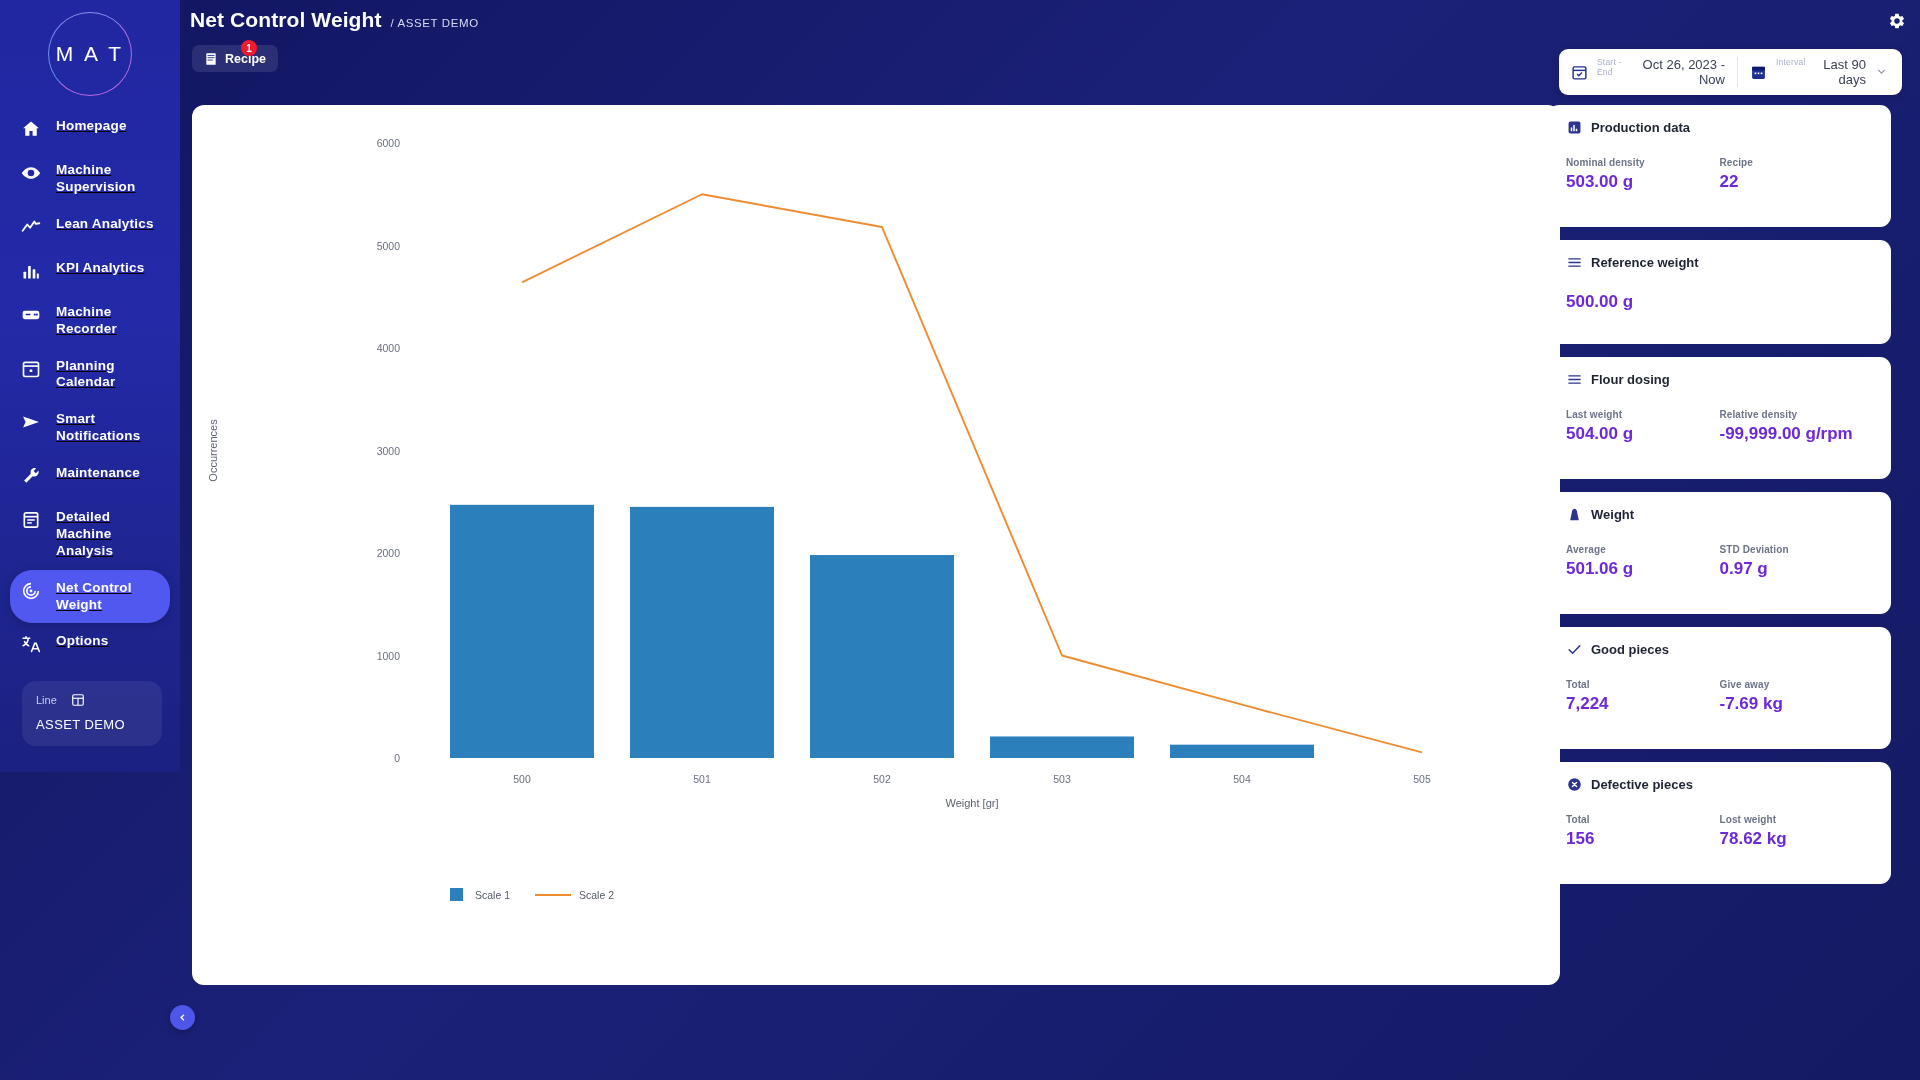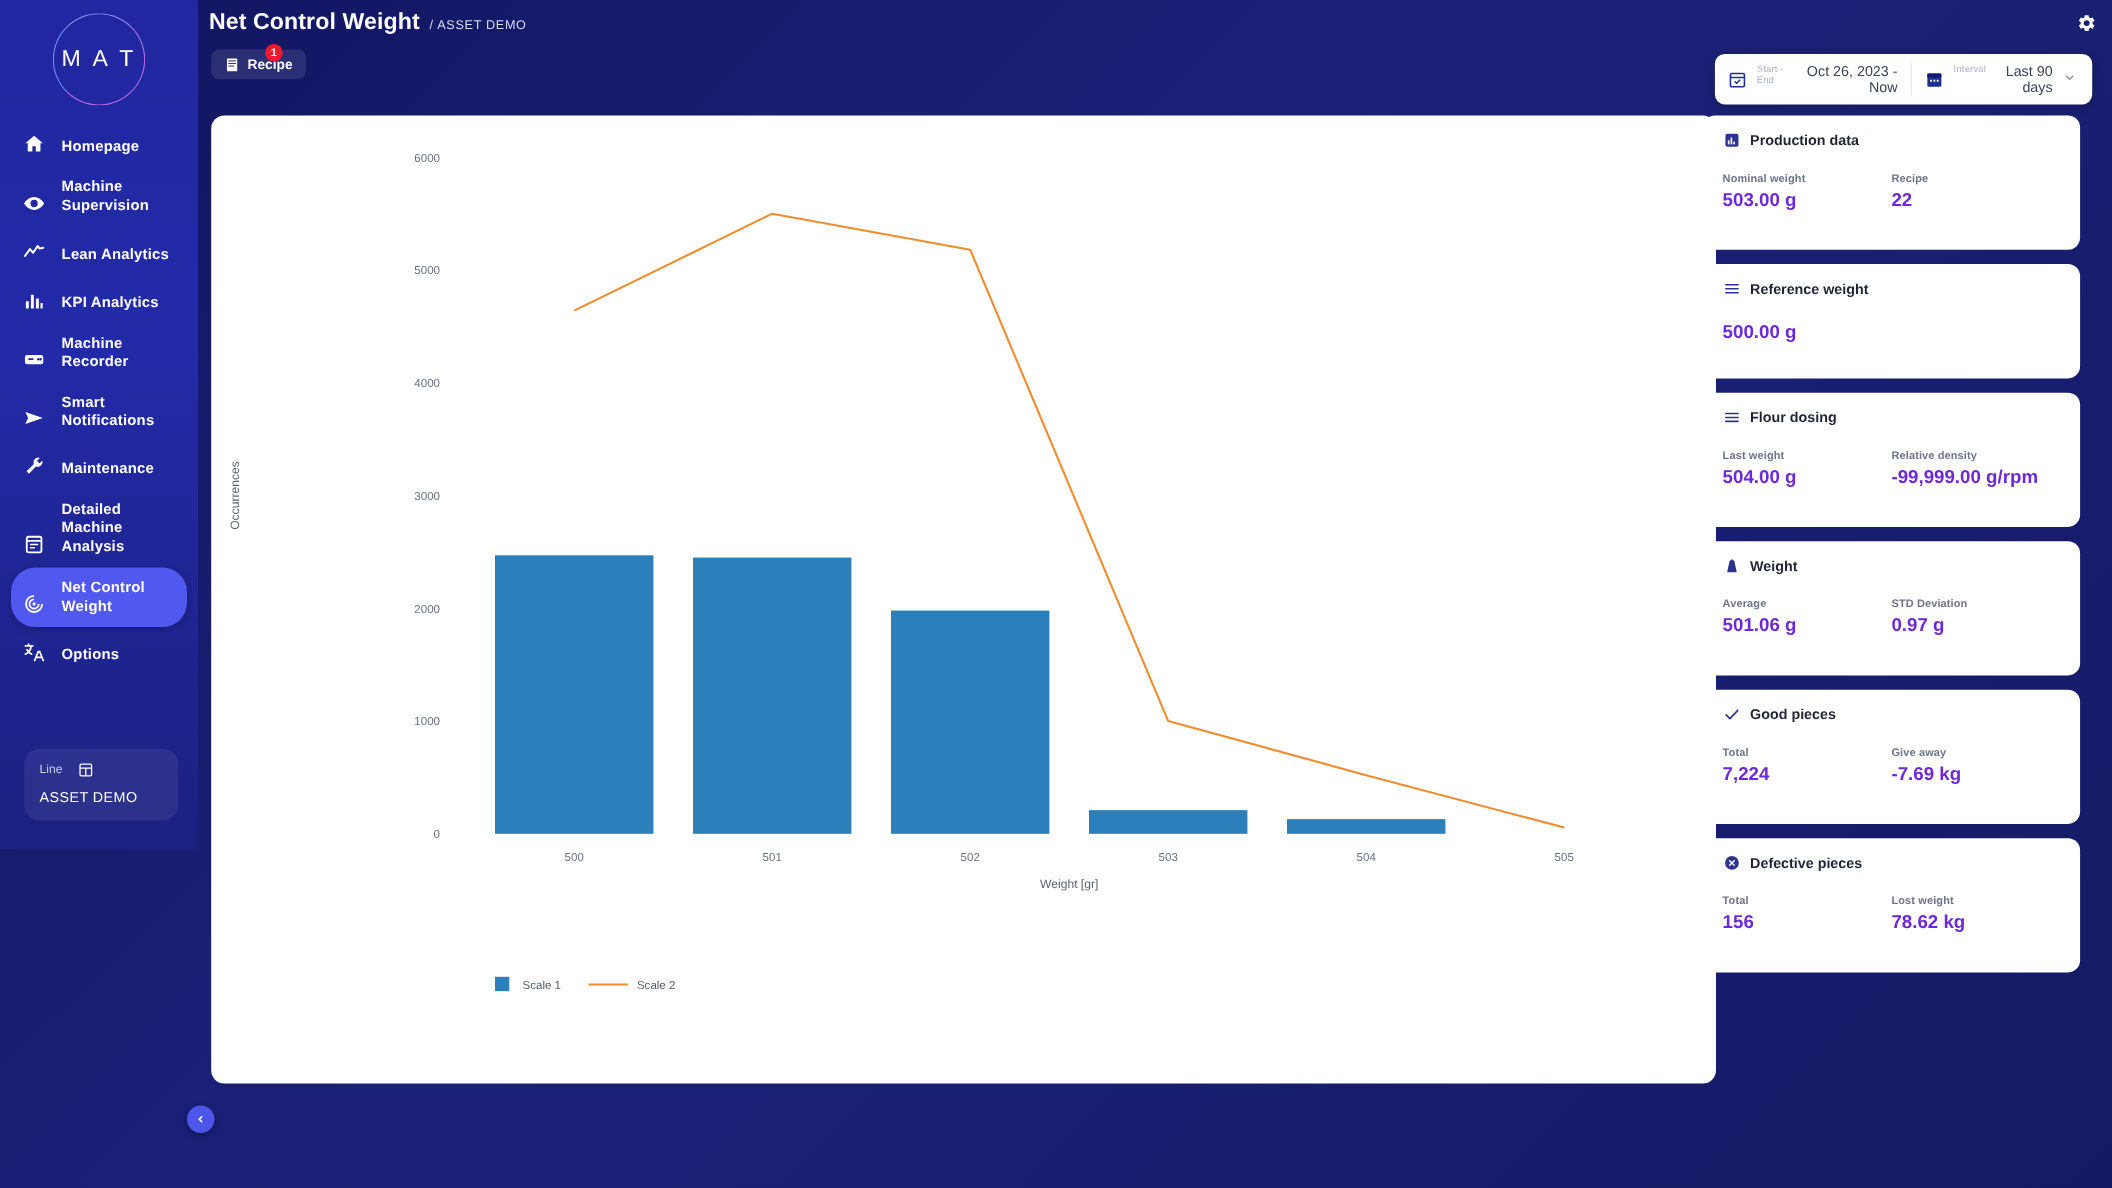--- a/index.html
+++ b/index.html
@@ -31,27 +31,28 @@
     width: 84px; height: 84px; border-radius: 50%;
     border: 1.5px solid;
     border-color: #8f8df0 #b06fe0 #c06ae0 #6f8ff0;
     display: flex; align-items: center; justify-content: center;
   }
   #logo-text {
     color: #ffffff; font-size: 21px; letter-spacing: 3px;
     font-weight: 300; font-family: "Liberation Sans", sans-serif;
   }
   .nav-item {
-    display: flex; align-items: flex-end;
+    display: flex; align-items: flex-start;
     gap: 14px;
     margin: 0 10px;
     padding: 10px 8px 10px 10px;
     border-radius: 22px;
     min-height: 44px;
     cursor: pointer;
+    text-decoration: underline;
   }
   .nav-item.active {
     background: #5158ef;
     box-shadow: 0 2px 10px rgba(0,0,0,0.2);
   }
   .nav-ico {
     width: 22px; height: 22px;
     flex: 0 0 22px;
     display: flex; align-items: center; justify-content: center;
     color: #ffffff;
@@ -247,20 +248,30 @@
         <div class="nav-item">
           <span class="nav-ico">
             <svg viewBox="0 0 24 24" fill="currentColor">
               <rect x="2" y="7" width="20" height="10" rx="2.5"></rect>
               <rect x="5.5" y="10.5" width="6" height="1.8" rx=".8" fill="#2027a0"></rect>
               <circle cx="16.5" cy="11.5" r="1.3" fill="#2027a0"></circle>
               <circle cx="19" cy="11.5" r="1.3" fill="#2027a0"></circle>
             </svg>
           </span>
           <span class="nav-label">Machine Recorder</span>
+        </div>
+        <div class="nav-item">
+          <span class="nav-ico">
+            <svg viewBox="0 0 24 24" fill="currentColor">
+              <rect x="3" y="4" width="18" height="17" rx="2" fill="none" stroke="currentColor" stroke-width="2"></rect>
+              <line x1="3" y1="8.5" x2="21" y2="8.5" stroke="currentColor" stroke-width="2"></line>
+              <rect x="10.4" y="12.5" width="3.2" height="3.2" rx=".5"></rect>
+            </svg>
+          </span>
+          <span class="nav-label">Planning Calendar</span>
         </div>
         <div class="nav-item">
           <span class="nav-ico">
             <svg viewBox="0 0 24 24" fill="currentColor">
               <path d="M2.5 5.5 21.5 12 2.5 18.5 5.5 12z"></path>
             </svg>
           </span>
           <span class="nav-label">Smart Notifications</span>
         </div>
         <div class="nav-item">
@@ -427,21 +438,21 @@
               <rect x="2.5" y="2.5" width="19" height="19" rx="3" fill="#2c348f"></rect>
               <rect x="6" y="12" width="2.4" height="6" fill="#fff"></rect>
               <rect x="10" y="8" width="2.4" height="10" fill="#fff"></rect>
               <rect x="14" y="14" width="2.4" height="4" fill="#fff"></rect>
             </svg>
           </span>
           <span class="card-title">Production data</span>
         </div>
         <div class="card-body">
           <div class="metric">
-            <div class="metric-label">Nominal weight</div>
+            <div class="metric-label">Nominal density</div>
             <div class="metric-value">503.00 g</div>
           </div>
           <div class="metric">
             <div class="metric-label">Recipe</div>
             <div class="metric-value">22</div>
           </div>
         </div>
       </div>
       <div class="card h120">
         <div class="card-head">

